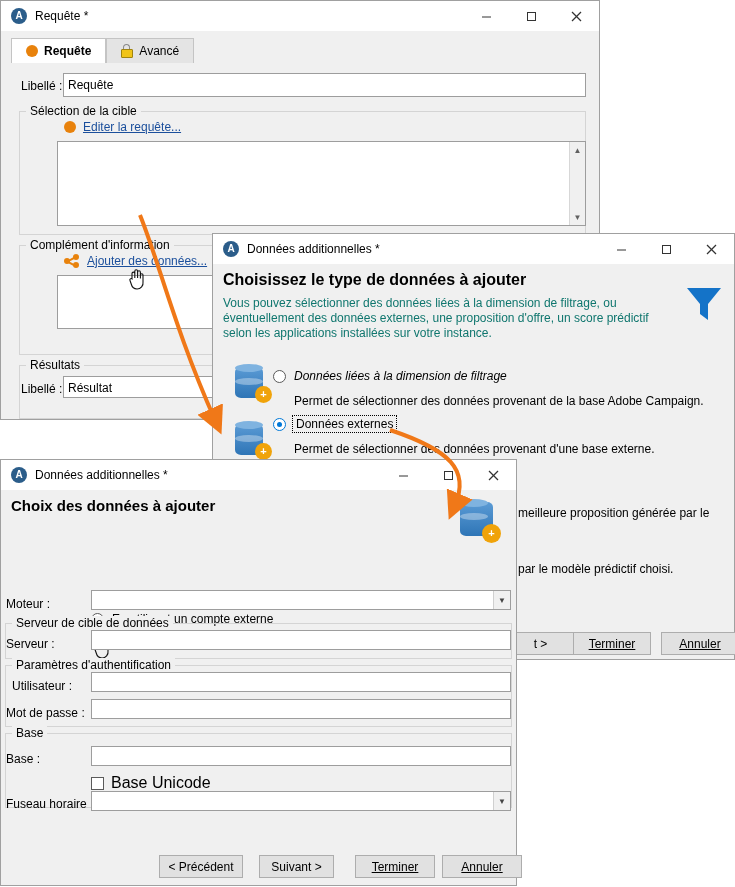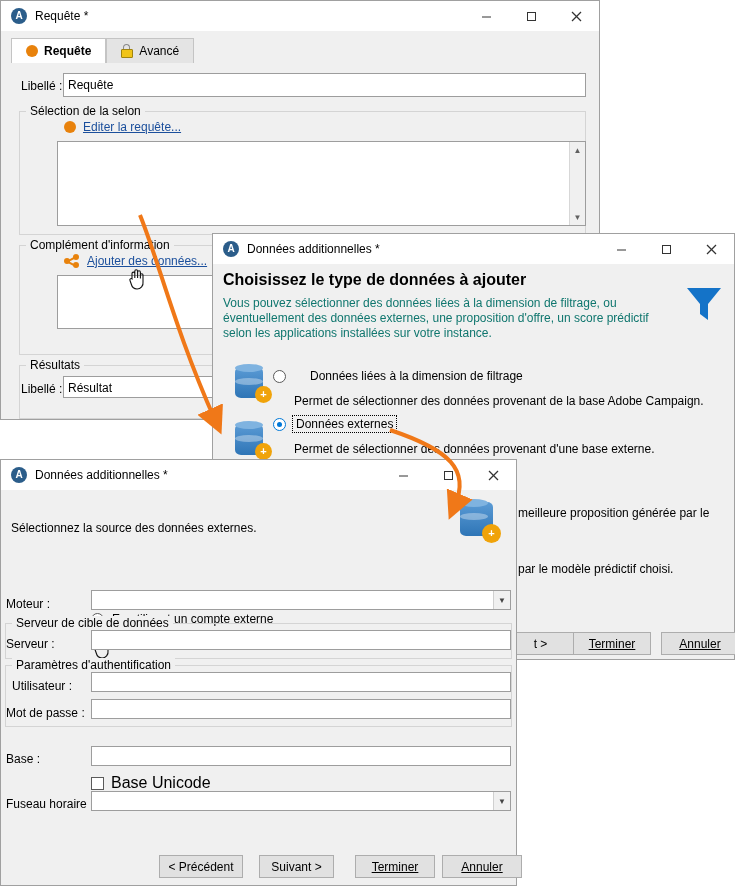--- a/index.html
+++ b/index.html
@@ -389,21 +389,21 @@
         <span>Avancé</span>
       </div>
     </div>
 
     <div class="panel-content">
 
       <div class="lbl" style="position:absolute; left:20px; top:16px;">Libellé :</div>
       <div class="textinput" style="position:absolute; left:62px; top:10px; width:523px; height:24px;">Requête</div>
 
       <div class="groupbox" style="left:18px; top:48px; width:567px; height:124px;">
-        <div class="grouplabel">Sélection de la selon</div>
+        <div class="grouplabel">Sélection de la cible</div>
       </div>
       <div style="position:absolute; left:63px; top:57px; display:flex; align-items:center; gap:7px;">
         <span class="dot-orange"></span>
         <span class="link">Editer la requête...</span>
       </div>
       <div class="bigbox" style="left:56px; top:78px; width:529px; height:85px;">
         <div class="scrollbar">
           <div class="arrow">▲</div>
           <div class="arrow bottom">▼</div>
         </div>
@@ -468,21 +468,21 @@
           <path d="M1,2 L35,2 L22,18 L22,34 L14,28 L14,18 Z" fill="#1473c8"></path>
         </svg>
       </div>
     </div>
 
     <div style="position:absolute; left:18px; top:128px;">
       <div class="db-icon blue">
         <div class="cyl"></div><div class="badge">+</div>
       </div>
     </div>
-    <div style="position:absolute; left:60px; top:135px; display:flex; align-items:center; gap:24px;">
+    <div style="position:absolute; left:60px; top:135px; display:flex; align-items:center; gap:8px;font-style:italic;">
       <span class="radio"></span>
       <span style="font-size:12px;">Données liées à la dimension de filtrage</span>
     </div>
     <div style="position:absolute; left:81px; top:160px; font-size:12px;">Permet de sélectionner des données provenant de la base Adobe Campaign.</div>
 
     <div style="position:absolute; left:18px; top:185px;">
       <div class="db-icon blue">
         <div class="cyl"></div><div class="badge">+</div>
       </div>
     </div>
@@ -524,21 +524,21 @@
         <div class="winbtn">
           <svg width="11" height="11" viewBox="0 0 11 11">
               <line x1="1" y1="1" x2="10" y2="10" stroke="#333" stroke-width="1.2"></line>
               <line x1="10" y1="1" x2="1" y2="10" stroke="#333" stroke-width="1.2"></line>
             </svg>
         </div>
       </div>
     </div>
 
     <div style="position:absolute; left:0; top:30px; right:0; height:58px; background:#f0f0f0;">
-      <div class="sub-text" style="position:absolute; left:10px; top:31px;">Sélectionnez la source des données externes.</div>
+      <div class="sub-title" style="position:absolute; left:10px; top:7px;">Choix des données à ajouter</div>
       <div style="position:absolute; right:14px; top:6px;">
         <div class="db-icon" style="width:48px;height:48px;">
           <div class="cyl" style="left:6px; top:6px; width:33px; height:34px;"></div>
           <div class="badge" style="width:19px;height:19px;line-height:19px;">+</div>
         </div>
       </div>
     </div>
 
     <div style="position:absolute; left:90px; top:152px; display:flex; align-items:center; gap:8px;">
       <span class="radio"></span>
@@ -566,20 +566,23 @@
     <div class="textinput" style="position:absolute; left:90px; top:170px; width:420px; height:20px;"></div>
 
     <div class="groupbox" style="left:4px; top:205px; width:507px; height:62px;">
       <div class="grouplabel">Paramètres d'authentification</div>
     </div>
     <div class="lbl" style="position:absolute; left:11px; top:219px;">Utilisateur :</div>
     <div class="textinput" style="position:absolute; left:90px; top:212px; width:420px; height:20px;"></div>
     <div class="lbl" style="position:absolute; left:5px; top:246px;">Mot de passe :</div>
     <div class="textinput" style="position:absolute; left:90px; top:239px; width:420px; height:20px;"></div>
 
+    <div class="groupbox" style="left:4px; top:273px; width:507px; height:75px;">
+      <div class="grouplabel">Base</div>
+    </div>
     <div class="lbl" style="position:absolute; left:5px; top:292px;">Base :</div>
     <div class="textinput" style="position:absolute; left:90px; top:286px; width:420px; height:20px;"></div>
     <div style="position:absolute; left:90px; top:314px; display:flex; align-items:center; gap:7px;">
       <span class="checkbox"></span>
       <span style="font-size:16px;">Base Unicode</span>
     </div>
     <div class="lbl" style="position:absolute; left:5px; top:337px;">Fuseau horaire :</div>
     <div class="combo" style="position:absolute; left:90px; top:331px; width:420px; height:20px;">
       <span style="position:absolute; left:4px; top:2px; font-size:12px;"></span>
       <span class="arrowbox">▼</span>

